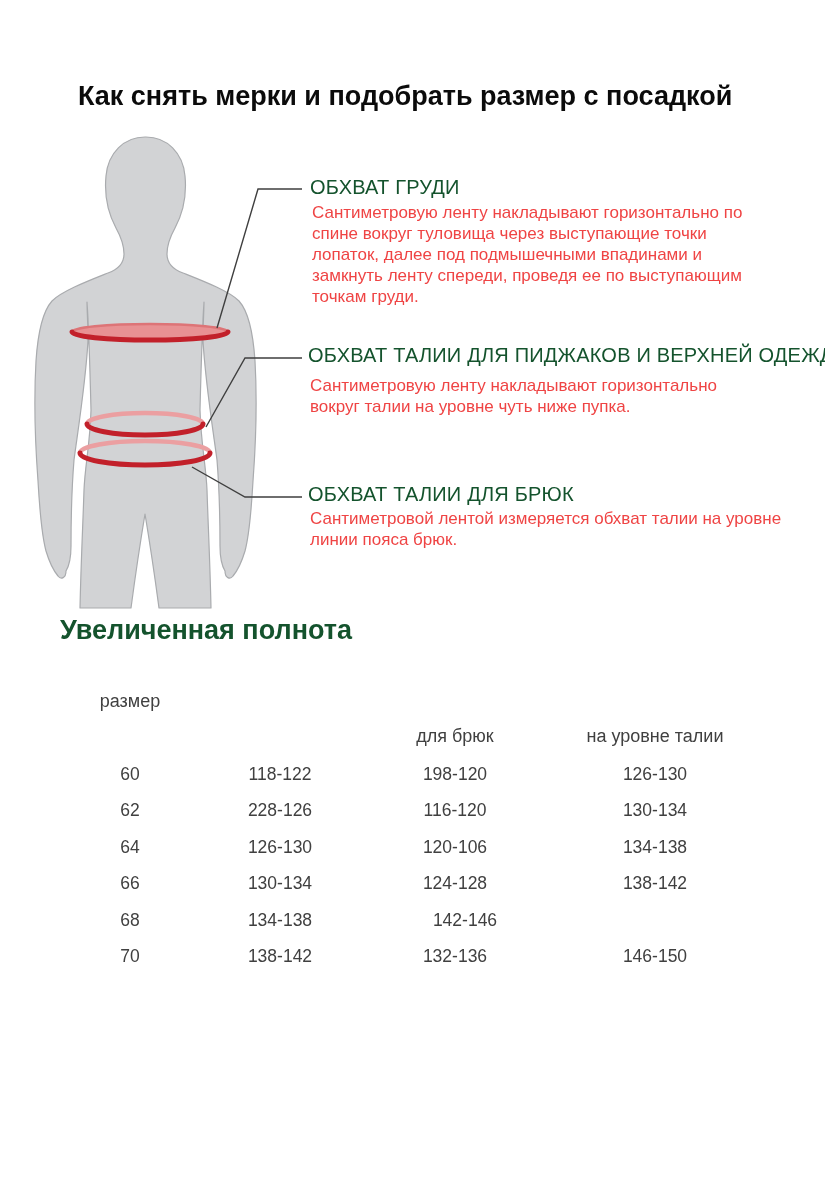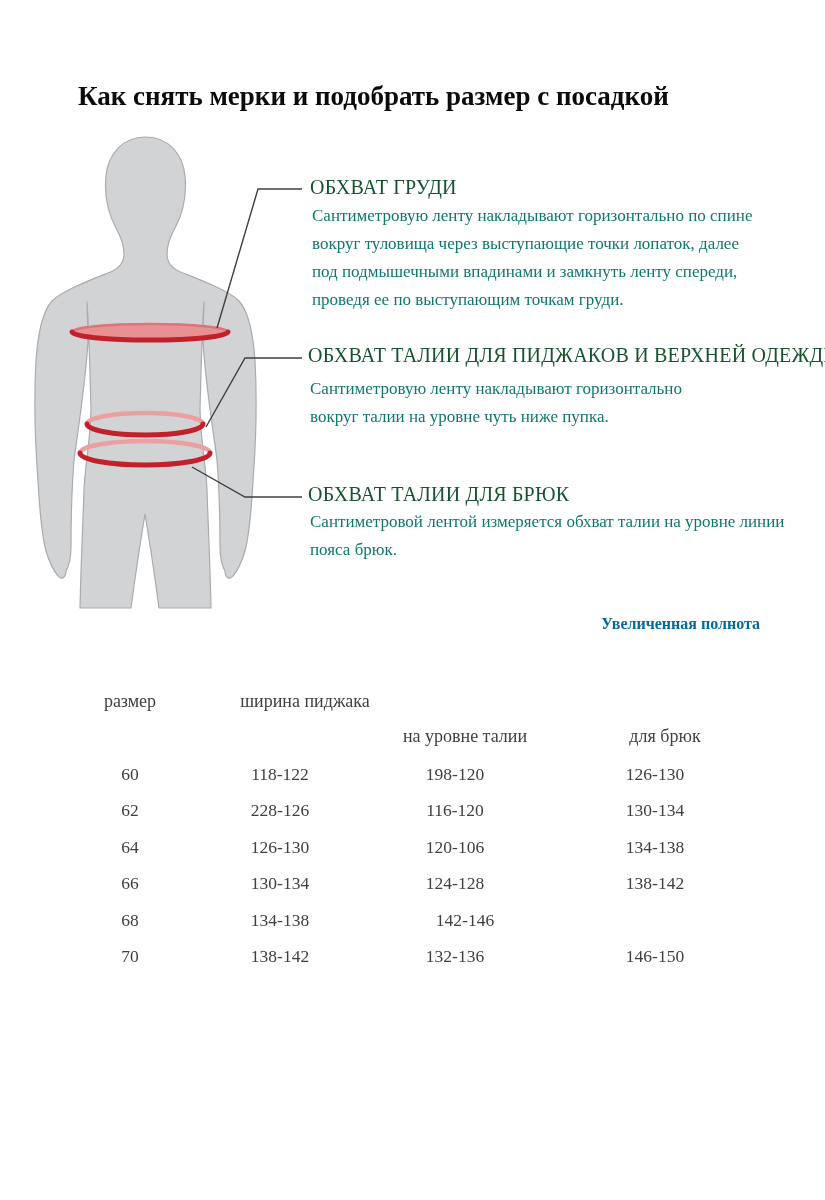--- a/index.html
+++ b/index.html
@@ -1,40 +1,40 @@
 <!DOCTYPE html>
 <html><head>
 <meta charset="utf-8">
 <style>
   html,body{margin:0;padding:0;background:#ffffff;}
   .canvas{
     position:relative;width:825px;height:1136px;background:#ffffff;overflow:hidden;
-    font-family:Liberation Serif, serif;color:#161616;
+    font-family:Liberation Sans, sans-serif;color:#161616;
   }
   .page-title{
     position:absolute;left:78px;top:80px;width:700px;
     font-size:27px;font-weight:bold;line-height:32px;color:#0b0b0b;white-space:nowrap;
   }
   .figure-wrap{position:absolute;left:0;top:125px;width:312px;height:495px;}
   .callout{position:absolute;}
   .callout-title{
     font-size:20px;line-height:22px;color:#14532d;white-space:nowrap;letter-spacing:.2px;
   }
   .callout-desc{
-    position:absolute;font-size:17px;line-height:28px;color:#0f766e;
+    position:absolute;font-size:17px;line-height:21px;color:#ef4444;
   }
   .c1-title{left:310px;top:176px;}
   .c1-desc{left:312px;top:202px;width:452px;}
   .c2-title{left:308px;top:344px;}
   .c2-desc{left:310px;top:375px;width:424px;}
   .c3-title{left:308px;top:483px;}
   .c3-desc{left:310px;top:508px;width:480px;}
   .table-title{
-    position:absolute;left:60px;top:615px;width:700px;text-align:right;
-    font-size:16px;font-weight:bold;color:#0369a1;
+    position:absolute;left:60px;top:615px;width:700px;text-align:left;
+    font-size:27px;font-weight:bold;color:#14532d;
   }
   .size-table{position:absolute;left:60px;top:662px;width:700px;}
   .t-row{display:flex;width:700px;}
   .t-row.hrow{height:35px;}
   .t-row.drow{height:36.5px;}
   .t-cell{
     text-align:right;font-size:17.5px;color:#404040;
     display:flex;align-items:center;justify-content:center;margin-top:39px;
   }
   .t-row.hrow .t-cell{font-size:18px;}
@@ -123,27 +123,26 @@
   <div class="callout-desc c2-desc">Сантиметровую ленту накладывают горизонтально вокруг талии на уровне чуть ниже пупка.</div>
 
   <div class="callout callout-title c3-title">ОБХВАТ ТАЛИИ ДЛЯ БРЮК</div>
   <div class="callout-desc c3-desc">Сантиметровой лентой измеряется обхват талии на уровне линии пояса брюк.</div>
 
   <div class="table-title">Увеличенная полнота</div>
 
   <div class="size-table">
     <div class="t-row hrow">
       <div class="t-cell c-w1">размер</div>
-      <div class="t-cell c-w4">ширина пиджака</div>
     </div>
     <div class="t-row hrow">
       <div class="t-cell c-w1"></div>
       <div class="t-cell c-w2"></div>
+      <div class="t-cell c-w3">для брюк</div>
       <div class="t-cell c-w4">на уровне талии</div>
-      <div class="t-cell c-w3">для брюк</div>
     </div>
     <div class="data-rows">
       <div class="t-row drow">
         <div class="t-cell c-w1">60</div>
         <div class="t-cell c-w2">118-122</div>
         <div class="t-cell c-w3">198-120</div>
         <div class="t-cell c-w4">126-130</div>
       </div>
       <div class="t-row drow">
         <div class="t-cell c-w1">62</div>

